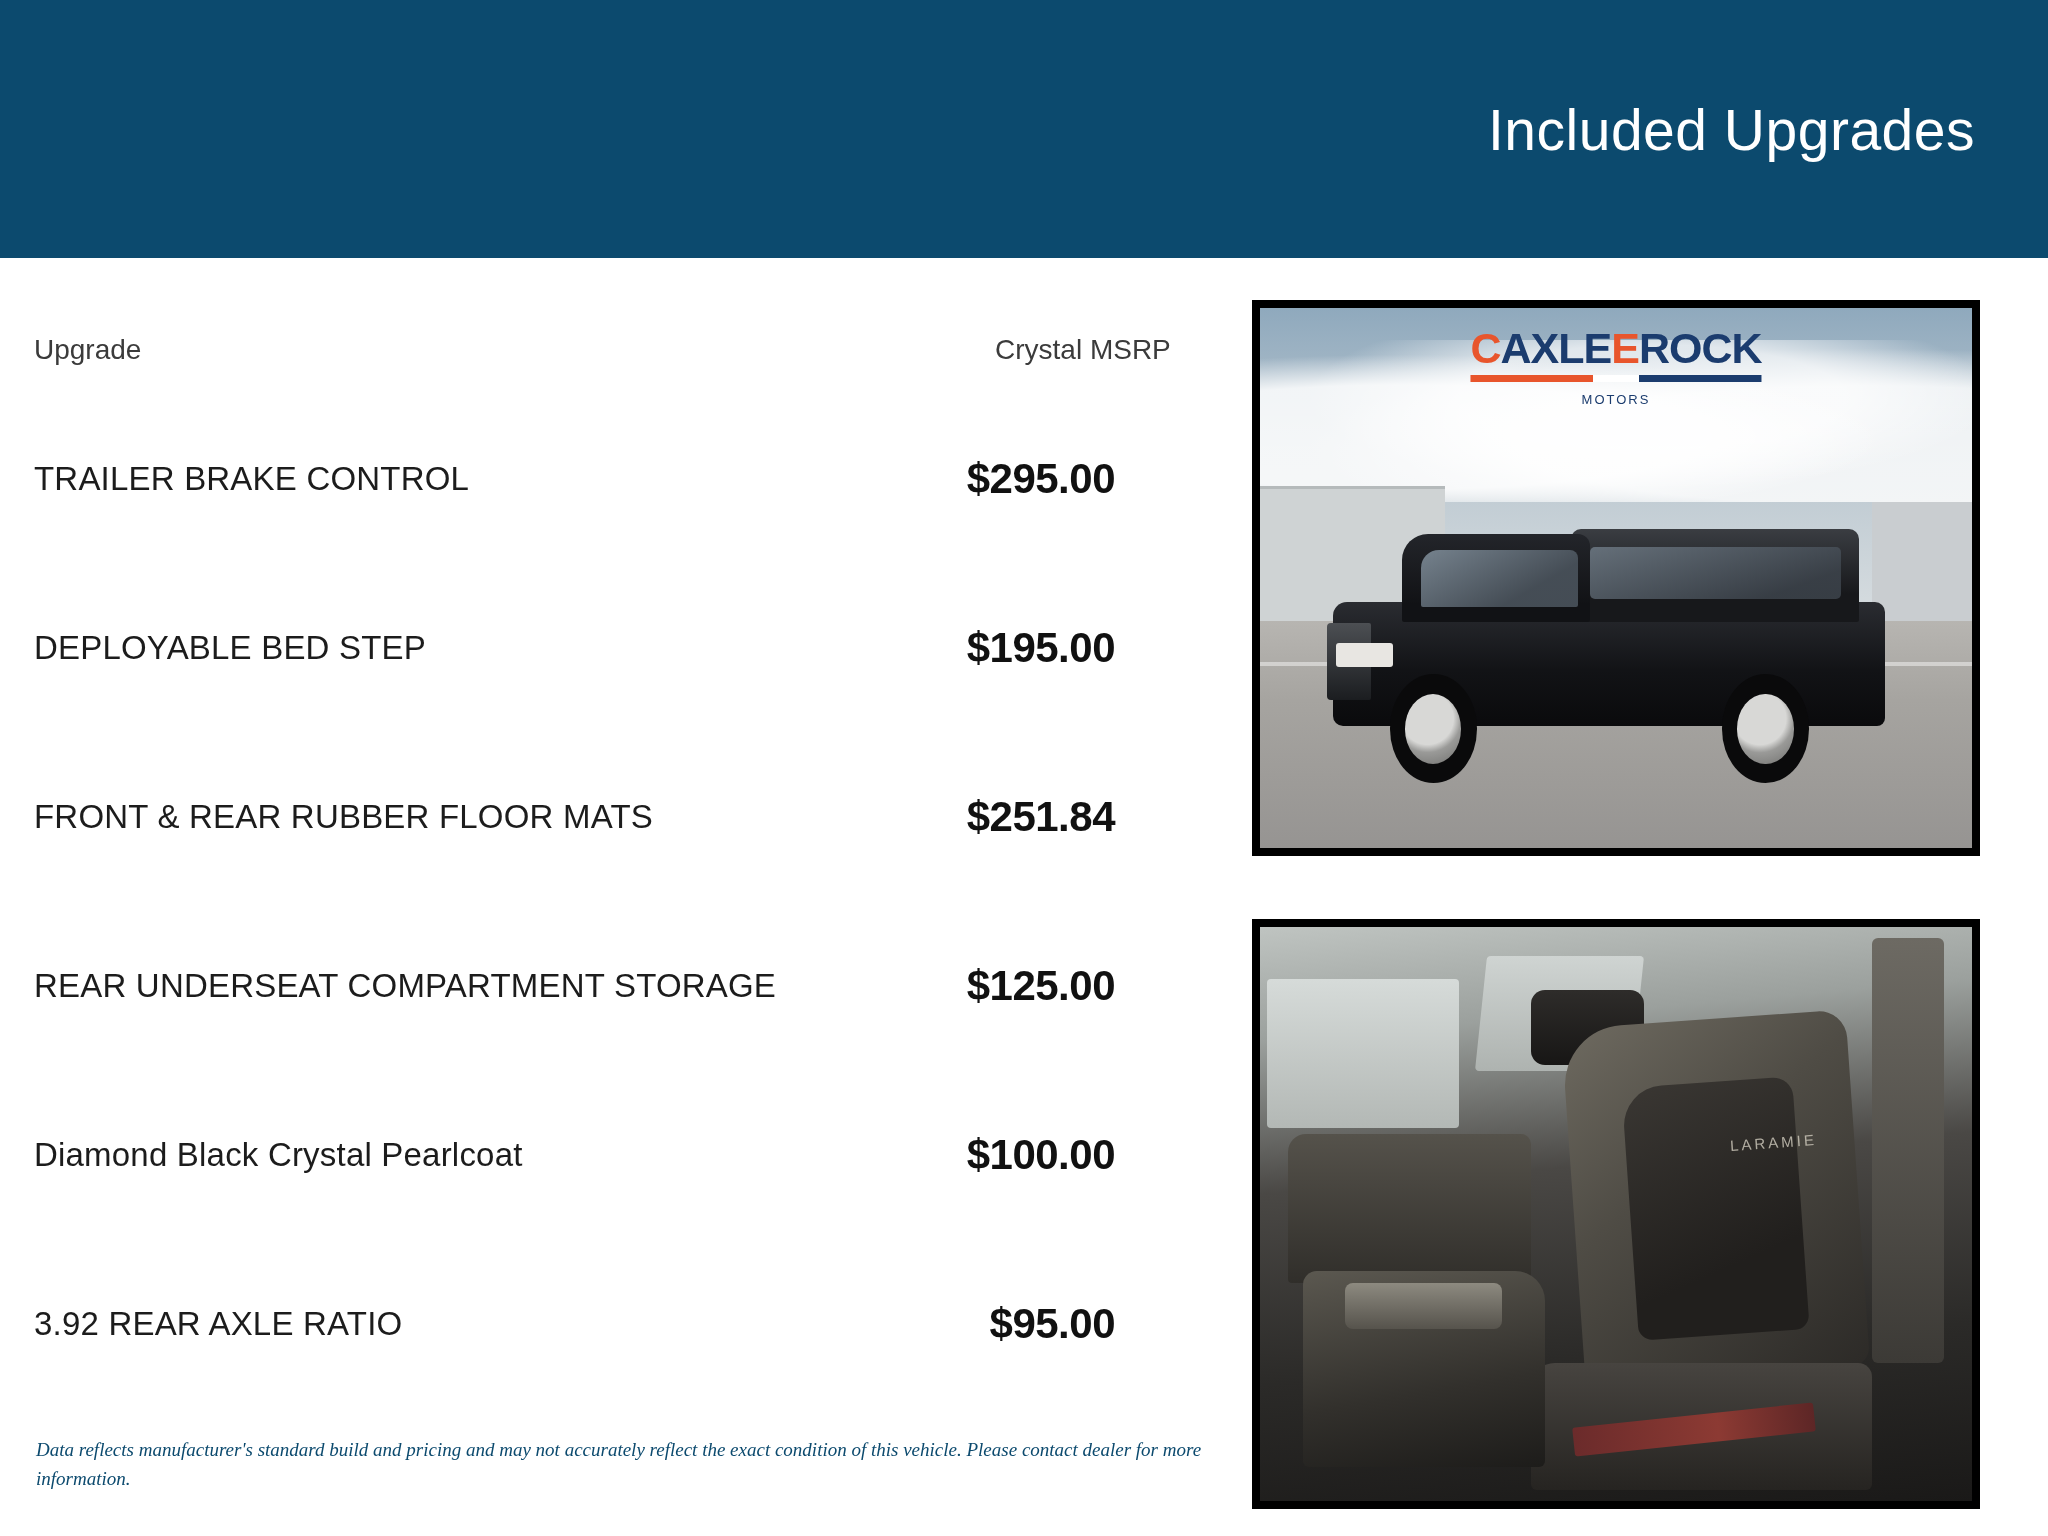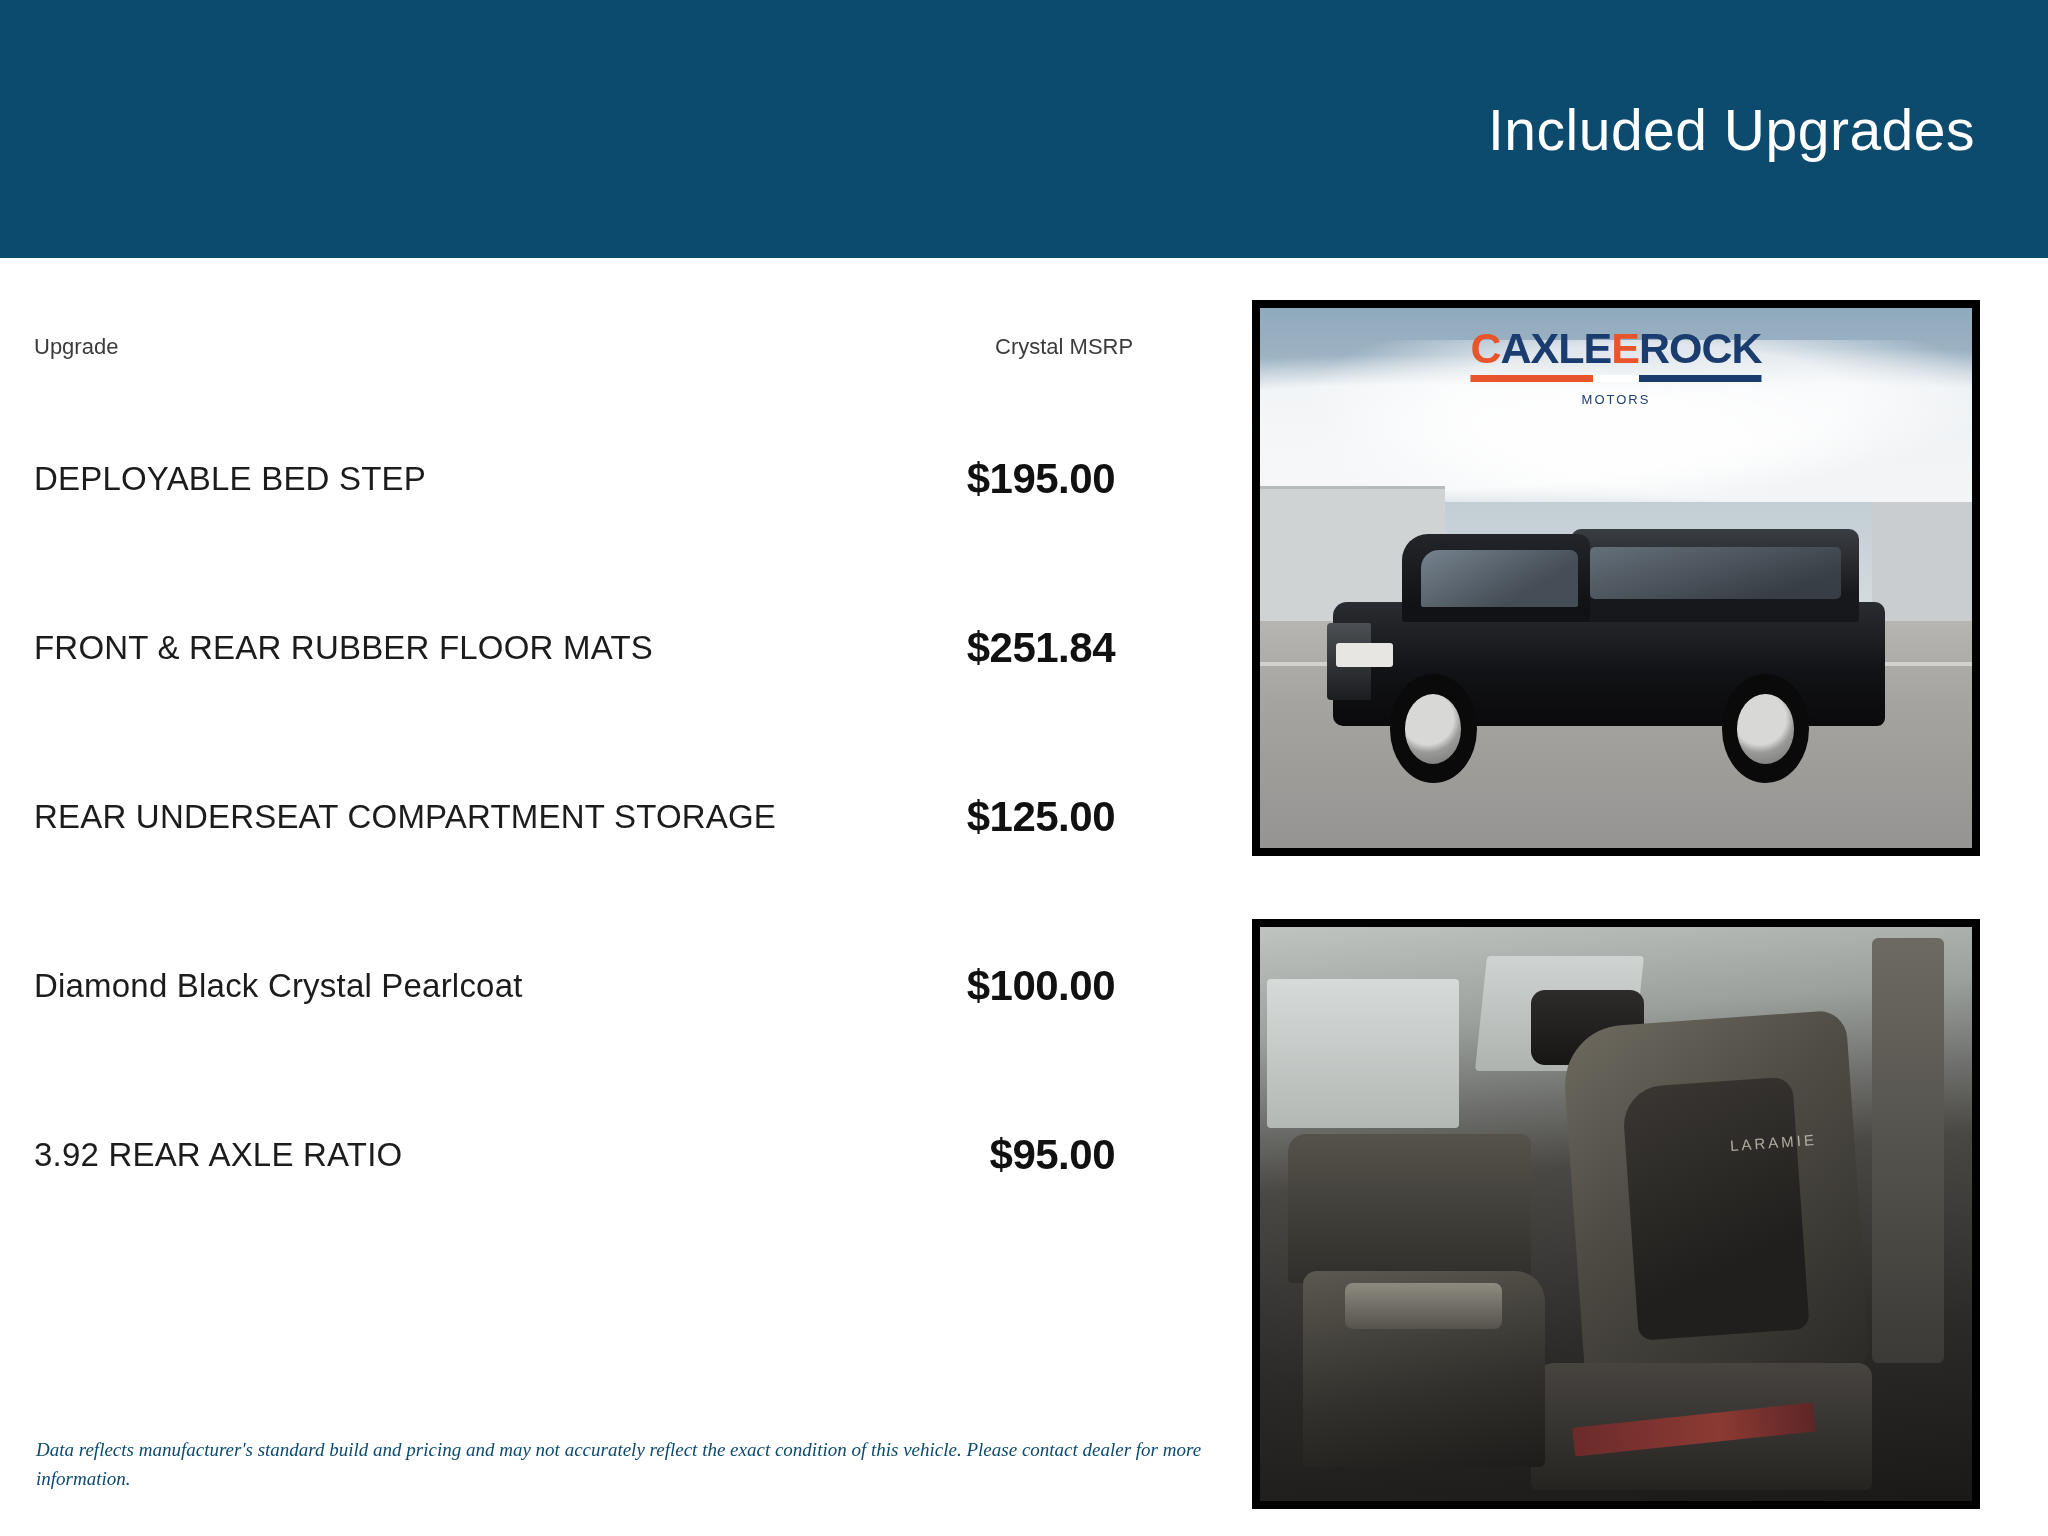--- a/index.html
+++ b/index.html
@@ -41,21 +41,21 @@
     position: absolute;
     left: 0;
     top: 258px;
     width: 1240px;
     height: 1278px;
   }
   .col-head {
     position: absolute;
     top: 76px;
     color: #3b3b3b;
-    font-size: 22px;
+    font-size: 28px;
     font-weight: 400;
   }
   .col-head.upgrade { left: 34px; }
   .col-head.msrp { left: 995px; right: auto; }
 
   .rows {
     position: absolute;
     left: 0;
     top: 136px;
     width: 1240px;
@@ -310,20 +310,24 @@
 
   <div class="header">
     <div class="header-title">Included Upgrades</div>
   </div>
 
   <div class="table-area">
     <div class="col-head upgrade">Upgrade</div>
     <div class="col-head msrp">Crystal MSRP</div>
 
     <div class="rows">
+      <div class="row">
+        <div class="label">TRAILER BRAKE CONTROL</div>
+        <div class="price">$295.00</div>
+      </div>
       <div class="row">
         <div class="label">DEPLOYABLE BED STEP</div>
         <div class="price">$195.00</div>
       </div>
       <div class="row">
         <div class="label">FRONT &amp; REAR RUBBER FLOOR MATS</div>
         <div class="price">$251.84</div>
       </div>
       <div class="row">
         <div class="label">REAR UNDERSEAT COMPARTMENT STORAGE</div>

